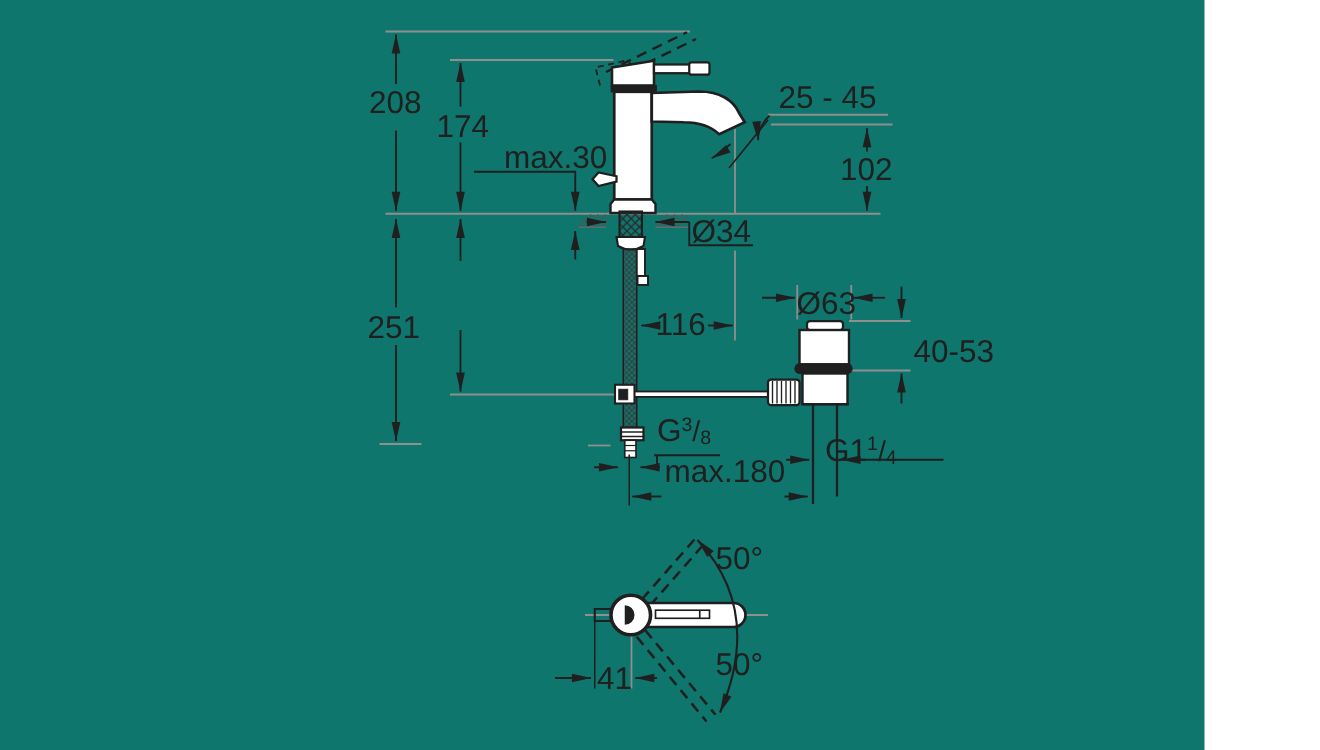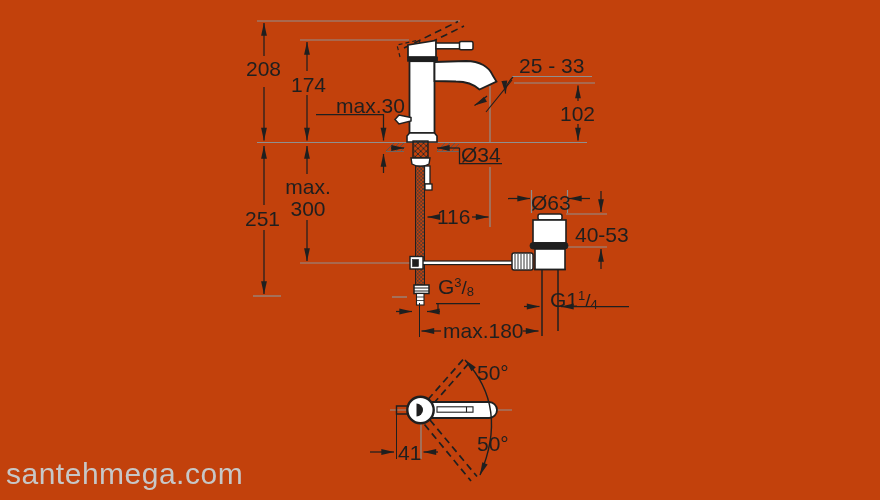--- a/index.html
+++ b/index.html
@@ -1,16 +1,16 @@
 <!DOCTYPE html>
 <html><head>
 <meta charset="utf-8">
 <style>
   html,body{margin:0;padding:0;background:#ffffff;}
-  .canvas{position:relative;width:880px;height:500px;background:#c2410c;overflow:hidden;
+  .canvas{position:relative;width:803px;height:500px;background:#0f766e;overflow:hidden;
           font-family:"Liberation Sans", sans-serif;}
   .canvas svg{position:absolute;left:0;top:0;}
   .dim{position:absolute;font-size:21px;color:#1f1f1f;white-space:nowrap;line-height:21px;}
   .dim.two-line{white-space:pre-line;text-align:center;line-height:21.5px;}
   .fnum{font-size:13px;vertical-align:7px;}
   .fslash{font-size:19px;}
   .fden{font-size:13px;vertical-align:-2px;}
   .watermark{position:absolute;font-size:30px;color:#c7c7c7;letter-spacing:0.5px;}
 </style>
 </head>
@@ -197,33 +197,30 @@
     <path d="M416.5,403.5 A6.5,6.5 0 0 1 416.5,416.5 Z" fill="#1f1f1f" stroke="none"></path>
     <path d="M408,406 L396.5,406 L396.5,414 L408,414" stroke-width="1.4"></path>
 
     <path d="M465,360 Q509,407 480,475" stroke-width="1.4" marker-start="url(#arw)" marker-end="url(#arw)"></path>
   </g>
 </svg>
 
   <div class="dim" style="left:246px;top:58px">208</div>
   <div class="dim" style="left:291px;top:74px">174</div>
   <div class="dim" style="left:336px;top:95px">max.30</div>
-  <div class="dim" style="left:519px;top:55px">25 - 33</div>
+  <div class="dim" style="left:519px;top:55px">25 - 45</div>
   <div class="dim" style="left:560px;top:103px">102</div>
   <div class="dim" style="left:461px;top:144px">Ø34</div>
-  <div class="dim two-line" style="left:284px;top:176px;width:48px">max.
-300</div>
   <div class="dim" style="left:245px;top:208px">251</div>
   <div class="dim" style="left:437px;top:206px">116</div>
   <div class="dim" style="left:531px;top:192px">Ø63</div>
-  <div class="dim" style="left:575px;top:224px">40-53</div>
+  <div class="dim" style="left:609px;top:224px">40-53</div>
 
   <div class="dim" style="left:438px;top:272px"><span>G</span><span class="fnum">3</span><span class="fslash">/</span><span class="fden">8</span></div>
 
   <div class="dim" style="left:550px;top:285px"><span>G1</span><span class="fnum">1</span><span class="fslash">/</span><span class="fden">4</span></div>
 
-  <div class="dim" style="left:443px;top:320px">max.180</div>
+  <div class="dim" style="left:443px;top:304px">max.180</div>
   <div class="dim" style="left:477px;top:362px">50°</div>
   <div class="dim" style="left:477px;top:433px">50°</div>
   <div class="dim" style="left:398px;top:442px">41</div>
 
-  <div class="watermark" style="left:6px;top:457px">santehmega.com</div>
 </div>
 
 </body></html>

